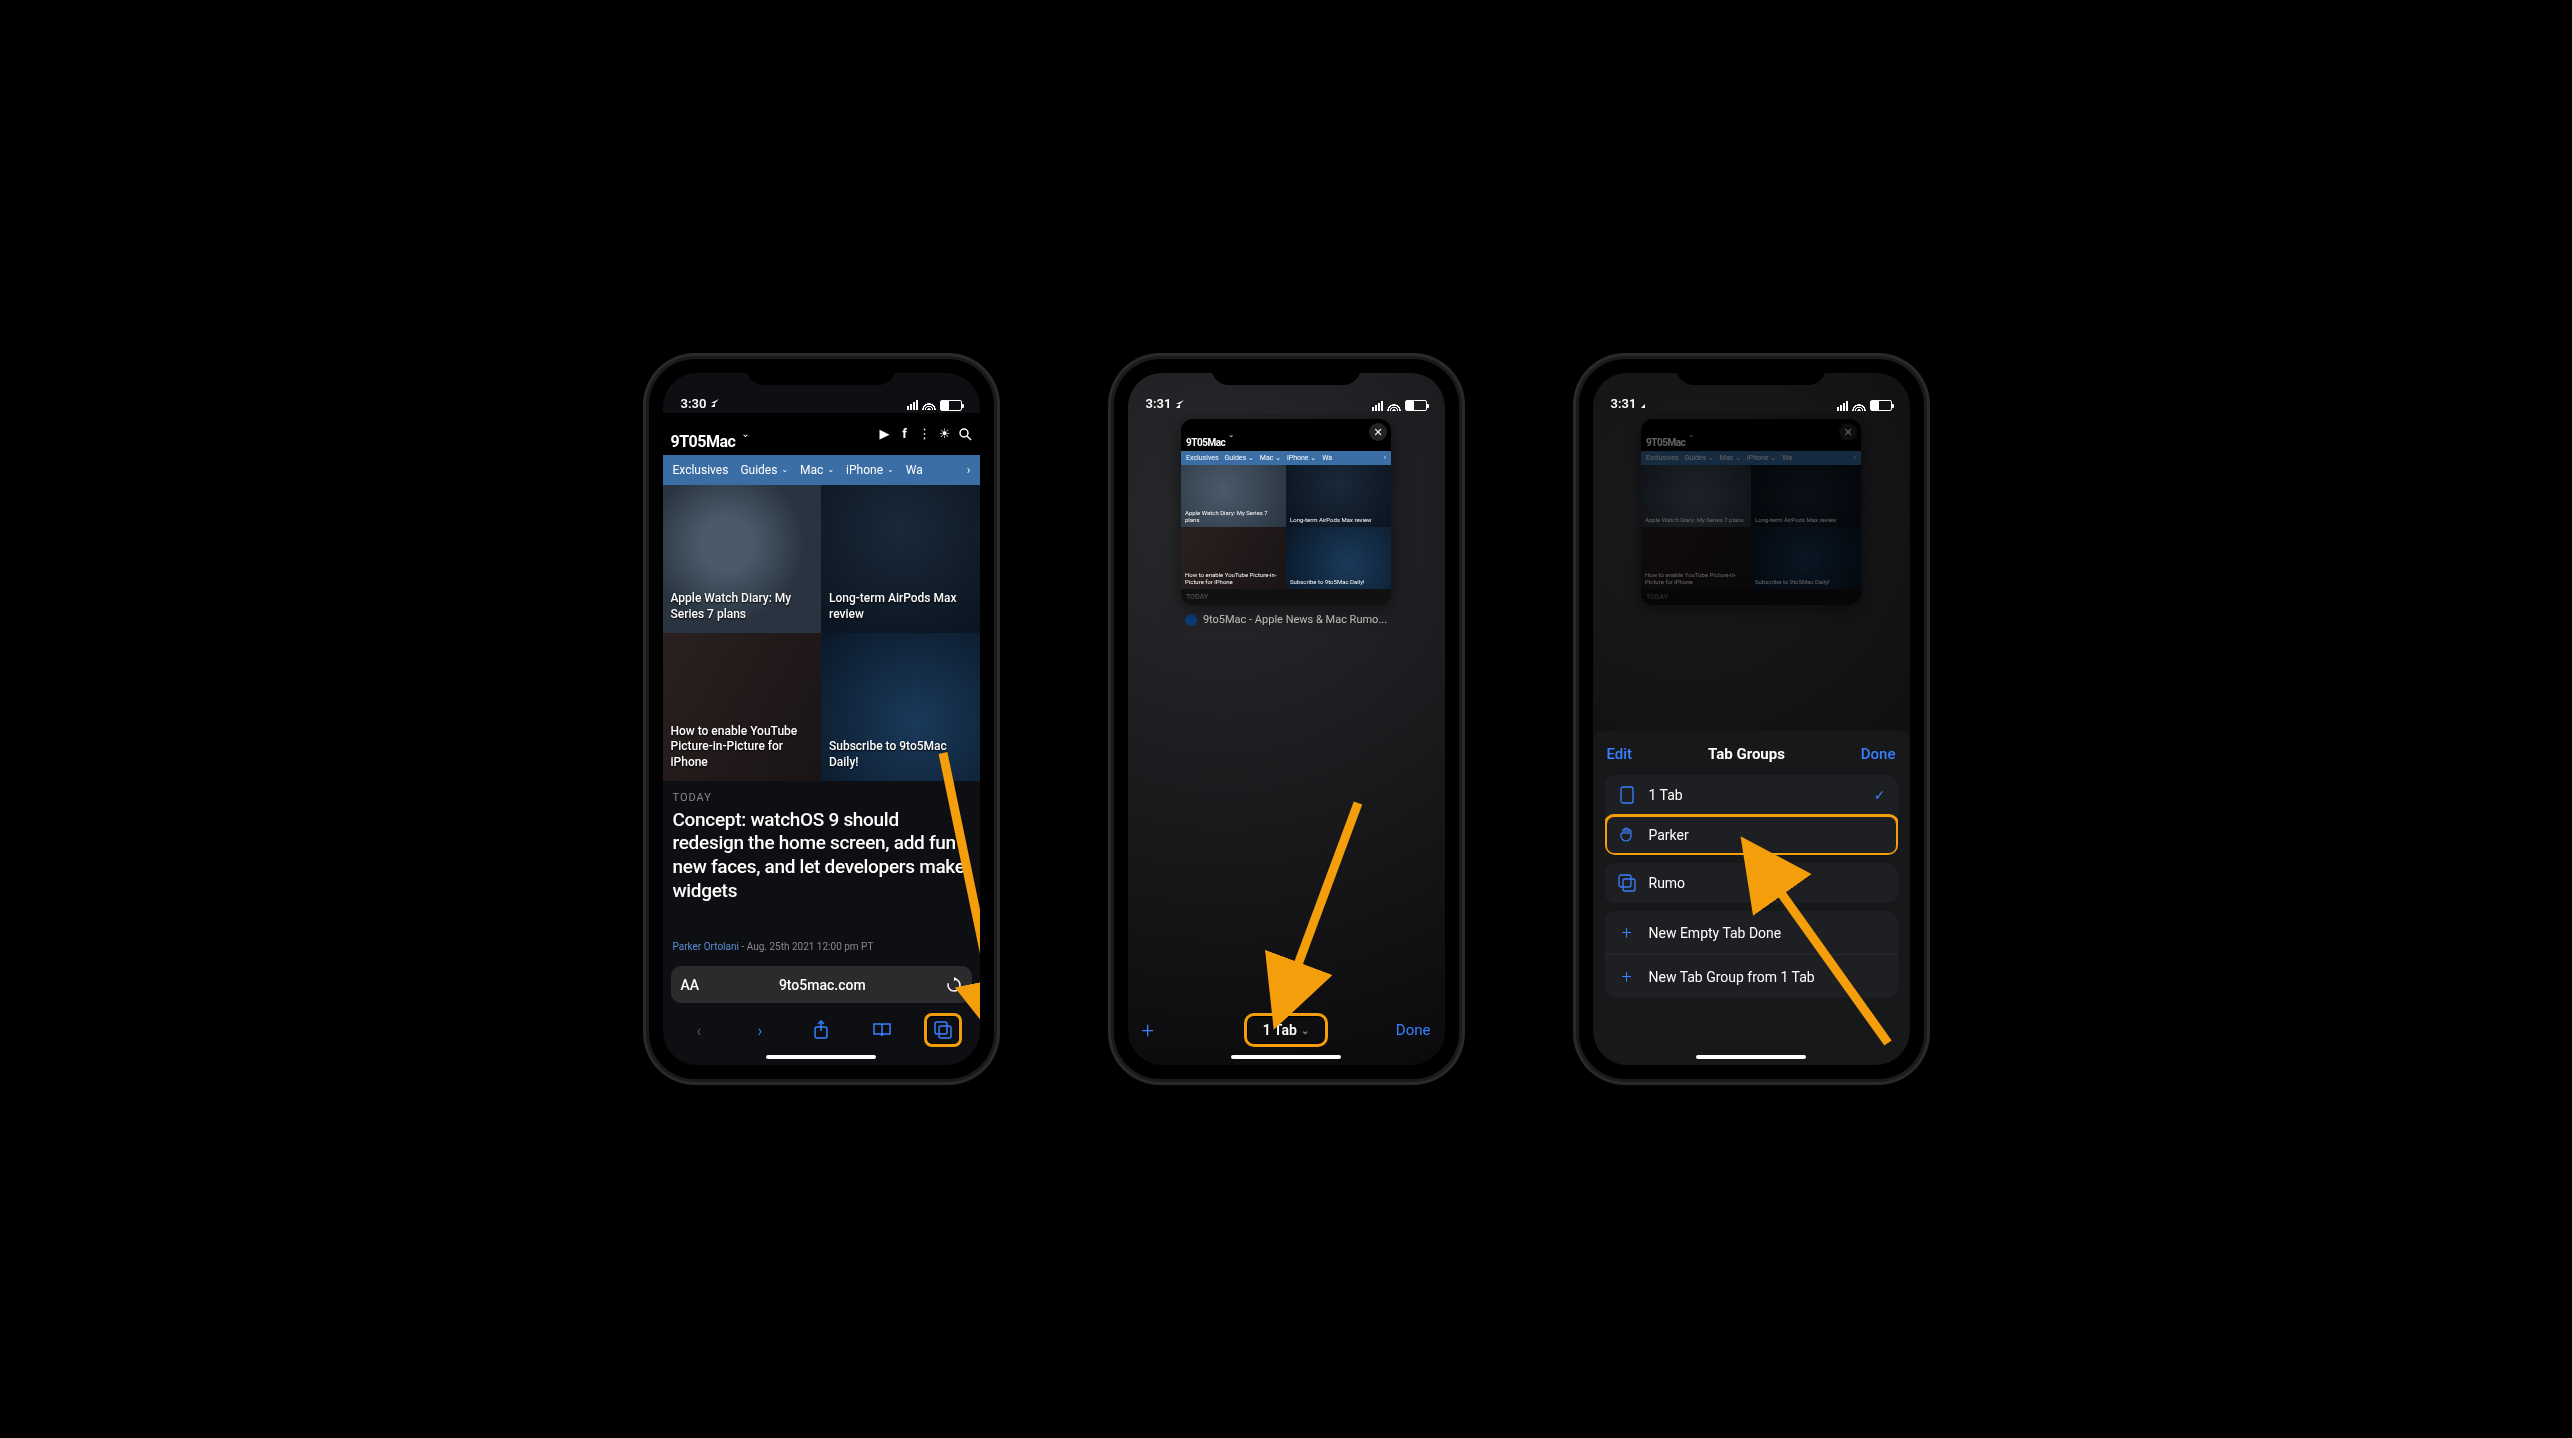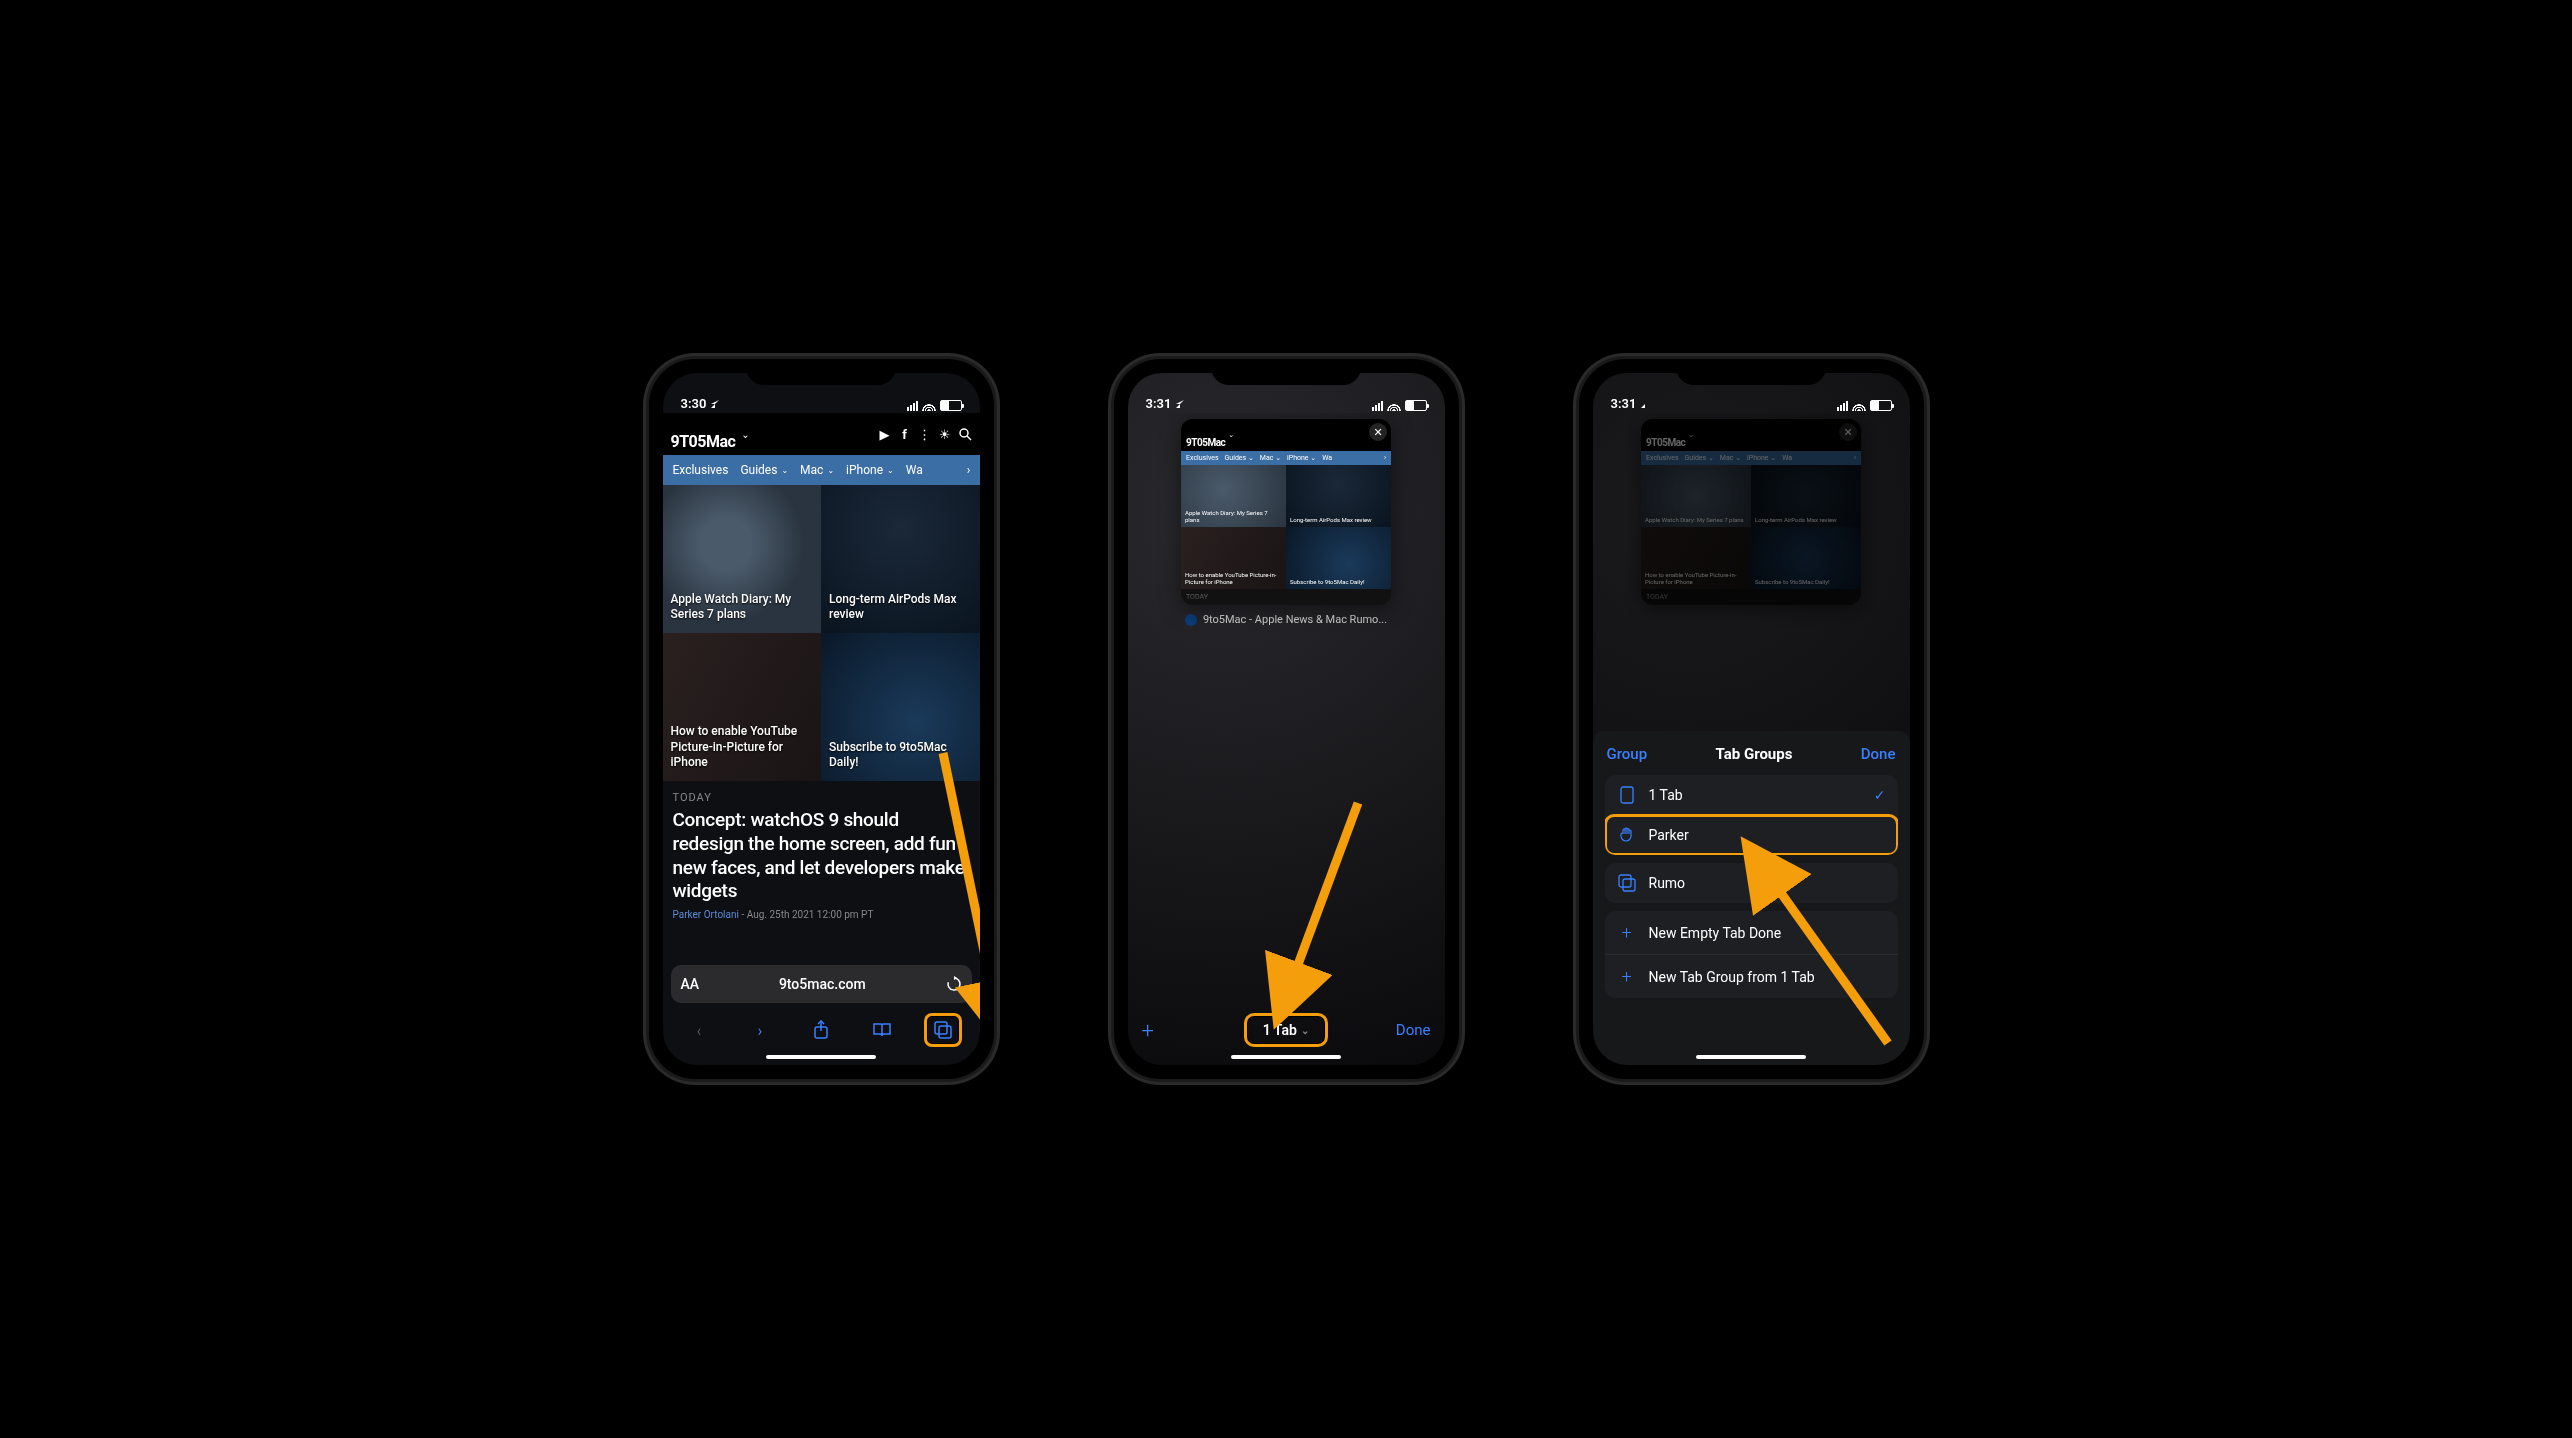--- a/index.html
+++ b/index.html
@@ -55,21 +55,21 @@
   .grid{display:grid;grid-template-columns:1fr 1fr;}
   .tile{position:relative;height:148px;background:#2a3644;overflow:hidden;}
   .tile .bg{position:absolute;inset:0;background:linear-gradient(135deg,#3a4a5a,#1a2430);}
   .tile.watch .bg{background:radial-gradient(circle at 40% 40%,#4a5a6a 20%,#2a3440 60%);}
   .tile.hp .bg{background:radial-gradient(circle at 50% 30%,#1a2838,#0a1420);}
   .tile.pip .bg{background:linear-gradient(120deg,#2a2020,#1a1414);}
   .tile.daily .bg{background:radial-gradient(circle at 60% 60%,#1a3a5a,#0a1828);}
   .tile .cap{position:absolute;left:8px;right:8px;bottom:10px;color:#fff;font-size:12px;line-height:1.3;font-weight:500;text-shadow:0 1px 2px #000;}
   .today{color:#888;font-size:11px;letter-spacing:1px;padding:10px 10px 4px;}
   .headline{color:#fff;font-size:19px;font-weight:500;line-height:1.25;padding:0 10px;letter-spacing:-.3px;}
-  .byline{font-size:10px;padding:6px 10px 10px;color:#888;}
+  .byline{font-size:10px;padding:6px 10px 10px;color:#888;margin-top:32px;}
   .byline .author{color:#5b8bd4;}
 
   .addr-bar{margin:4px 8px;background:#2b2b2e;border-radius:10px;height:38px;display:flex;align-items:center;padding:0 10px;color:#fff;font-size:14px;font-weight:500;}
   .addr-bar .aa{font-size:14px;color:#fff;}
   .addr-bar .domain{flex:1;text-align:center;}
   .addr-bar .reload{color:#fff;}
 
   .toolbar{display:flex;justify-content:space-around;align-items:center;height:46px;padding:0 6px;}
   .toolbar .tbtn{width:38px;height:34px;display:flex;align-items:center;justify-content:center;color:var(--blue);border-radius:8px;}
   .toolbar .tbtn.disabled{color:#555;}
@@ -409,21 +409,21 @@
               <div class="cap">Subscribe to 9to5Mac Daily!</div>
             </div>
         </div>
         <div class="thumb-today">TODAY</div>
       </div>
     </div>
     <div class="p3-overlay"></div>
 
     <div class="panel">
       <div class="panel-head">
-        <span class="edit">Group</span>
+        <span class="edit">Edit</span>
         <span class="title">Tab Groups</span>
         <span class="done">Done</span>
       </div>
 
       <div class="group-list">
         <div class="group-block">
           <div class="group-row">
             <span class="ricon">
               <svg width="14" height="18" viewBox="0 0 14 18">
                   <rect x="1" y="1" width="12" height="16" rx="2" fill="none" stroke="currentColor" stroke-width="1.3"></rect>

